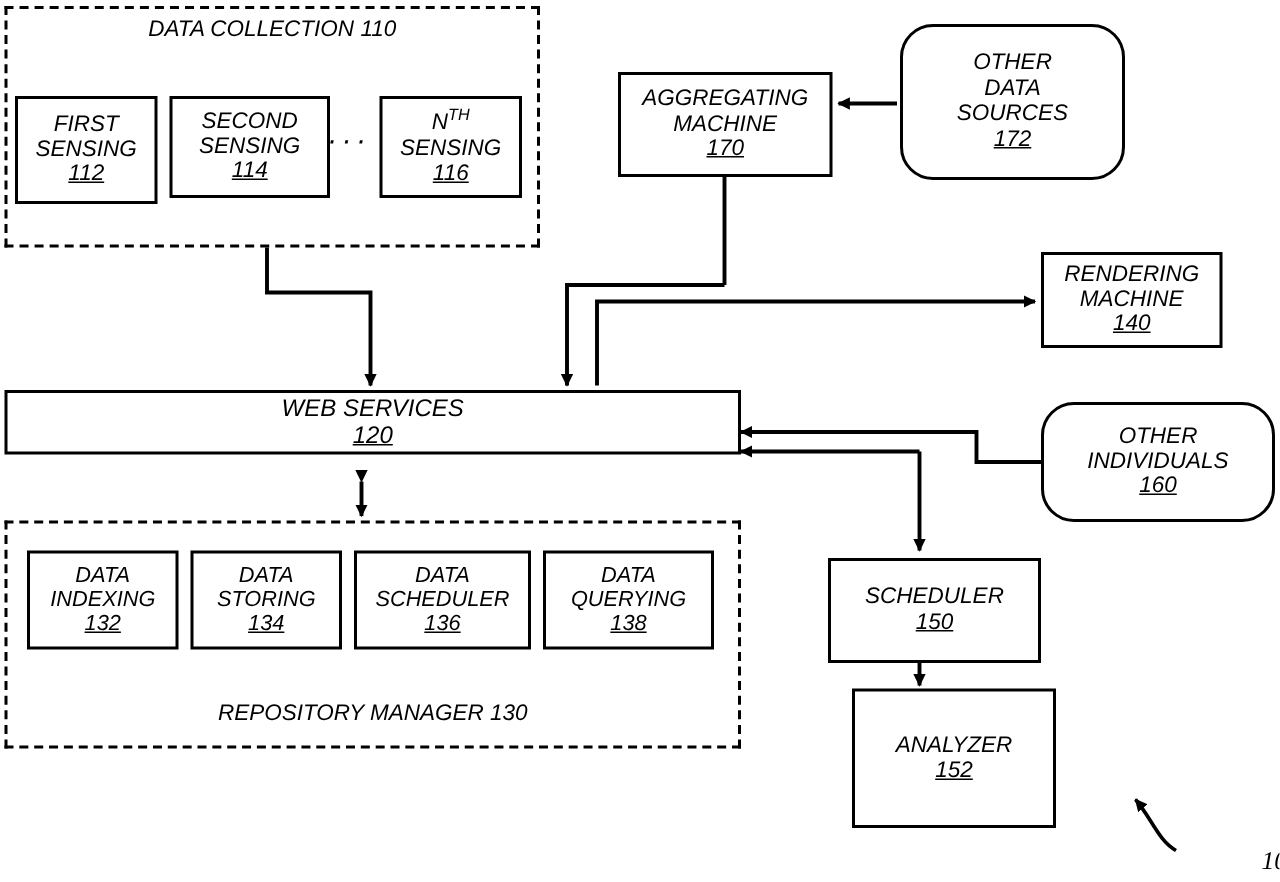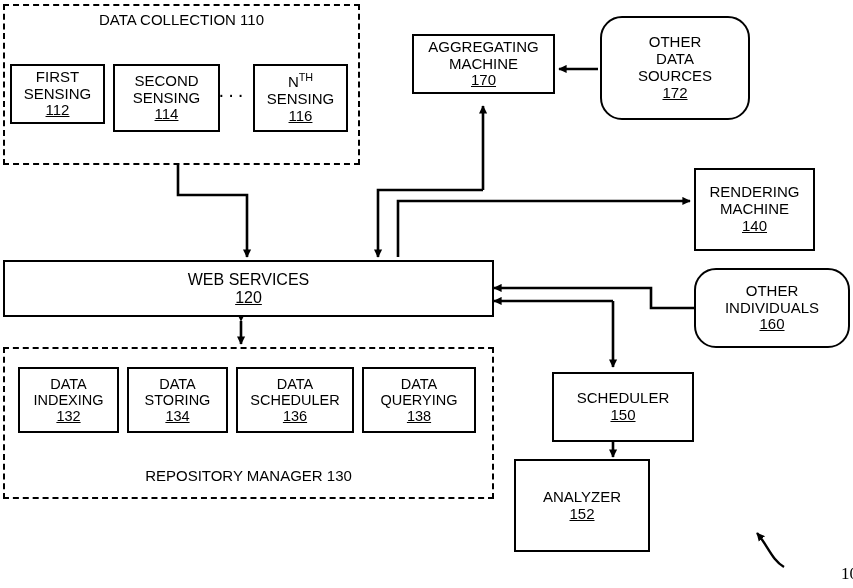--- a/index.html
+++ b/index.html
@@ -1,21 +1,21 @@
 <!DOCTYPE html>
 <html><head>
 <meta charset="utf-8">
 <style>
   html,body{margin:0;padding:0;background:#ffffff;}
   body{
     width:853px;height:588px;overflow:hidden;
     font-family:"Liberation Sans","DejaVu Sans",sans-serif;
     color:#000;
   }
-  #figure{position:relative;width:853px;height:588px;}
+  #figure{position:relative;width:853px;height:588px;font-style:italic;}
   svg.layer{position:absolute;left:0;top:0;width:853px;height:588px;}
 
   
   .node{
     position:absolute;
     box-sizing:border-box;
     display:flex;flex-direction:column;
     align-items:center;justify-content:center;
     text-align:center;
     background:#fff;
@@ -96,60 +96,60 @@
     </g>
   </svg>
 
   <div class="group" style="left:3px;top:4px;width:357px;height:161px;">
     <div class="gtitle fs15" style="top:5px;">
       <span class="t">DATA COLLECTION</span>
       <span class="t ref">110</span>
     </div>
   </div>
 
-  <div class="node fs15" style="left:10px;top:64px;width:95px;height:60px;">
+  <div class="node fs15" style="left:10px;top:64px;width:95px;height:72px;">
     <span class="t">FIRST</span>
     <span class="t">SENSING</span>
     <span class="t ref">112</span>
   </div>
 
   <div class="node fs15" style="left:113px;top:64px;width:107px;height:68px;">
     <span class="t">SECOND</span>
     <span class="t">SENSING</span>
     <span class="t ref">114</span>
   </div>
 
   <div class="dots" style="left:218px;top:83px;">···</div>
 
   <div class="node fs15" style="left:253px;top:64px;width:95px;height:68px;">
     <span class="t"><span>N</span><span class="sup">TH</span></span>
     <span class="t">SENSING</span>
     <span class="t ref">116</span>
   </div>
 
-  <div class="node fs15" style="left:412px;top:34px;width:143px;height:60px;">
+  <div class="node fs15" style="left:412px;top:48px;width:143px;height:70px;">
     <span class="t">AGGREGATING</span>
     <span class="t">MACHINE</span>
     <span class="t ref">170</span>
   </div>
 
   <div class="node fs15" style="left:600px;top:16px;width:150px;height:104px;border-radius:22px;">
     <span class="t">OTHER</span>
     <span class="t">DATA</span>
     <span class="t">SOURCES</span>
     <span class="t ref">172</span>
   </div>
 
-  <div class="node fs15" style="left:694px;top:168px;width:121px;height:83px;">
+  <div class="node fs15" style="left:694px;top:168px;width:121px;height:64px;">
     <span class="t">RENDERING</span>
     <span class="t">MACHINE</span>
     <span class="t ref">140</span>
   </div>
 
-  <div class="node fs16" style="left:3px;top:260px;width:491px;height:57px;">
+  <div class="node fs16" style="left:3px;top:260px;width:491px;height:43px;">
     <span class="t">WEB SERVICES</span>
     <span class="t ref">120</span>
   </div>
 
   <div class="node fs15" style="left:694px;top:268px;width:156px;height:80px;border-radius:22px;">
     <span class="t">OTHER</span>
     <span class="t">INDIVIDUALS</span>
     <span class="t ref">160</span>
   </div>
 
@@ -182,20 +182,20 @@
     <span class="t">DATA</span>
     <span class="t">QUERYING</span>
     <span class="t ref">138</span>
   </div>
 
   <div class="node fs15" style="left:552px;top:372px;width:142px;height:70px;">
     <span class="t">SCHEDULER</span>
     <span class="t ref">150</span>
   </div>
 
-  <div class="node fs15" style="left:514px;top:459px;width:136px;height:93px;">
+  <div class="node fs15" style="left:568px;top:459px;width:136px;height:93px;">
     <span class="t">ANALYZER</span>
     <span class="t ref">152</span>
   </div>
 
   <div class="figref" style="left:810px;top:564px;margin-left:31px;">100</div>
 
 </div>
 
 </body></html>

